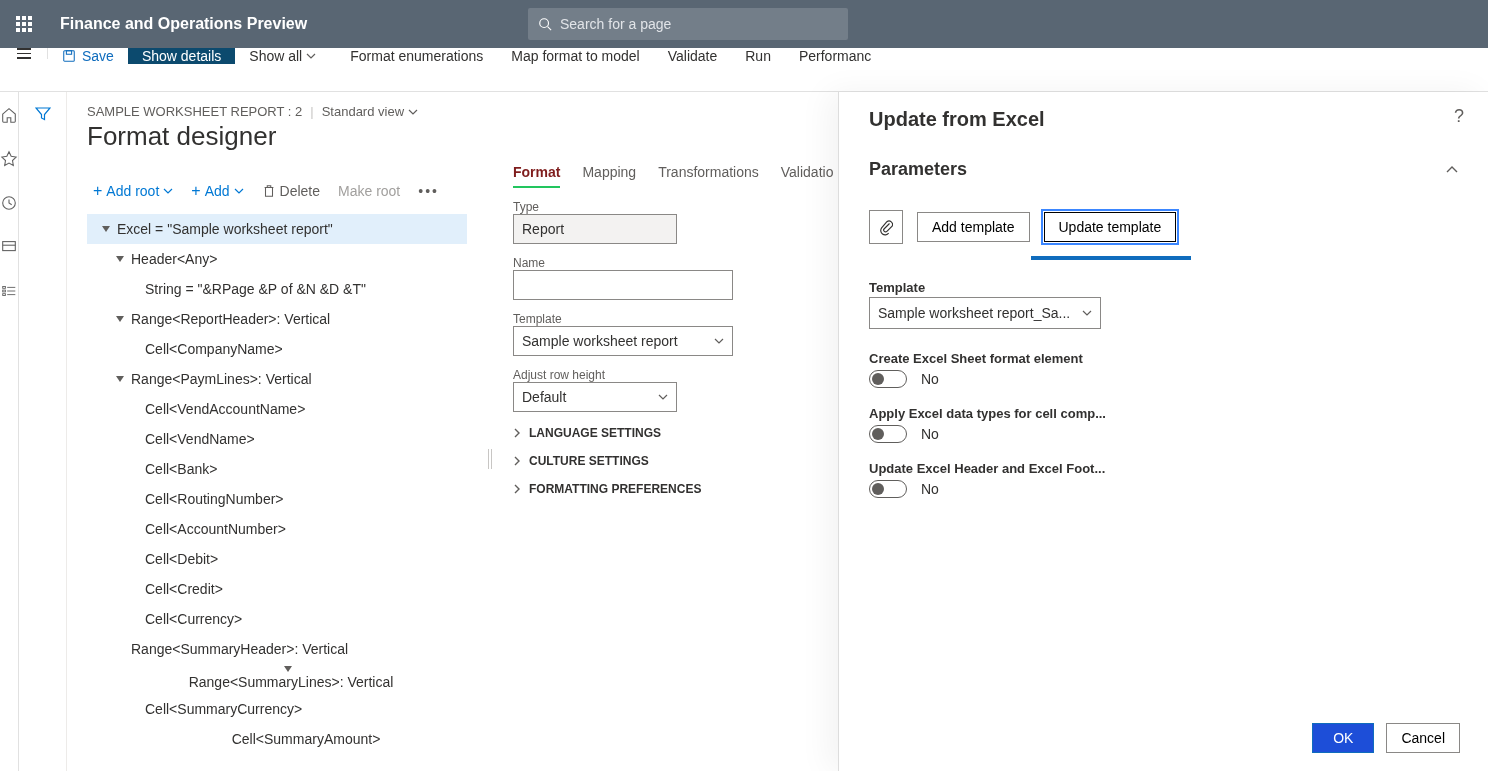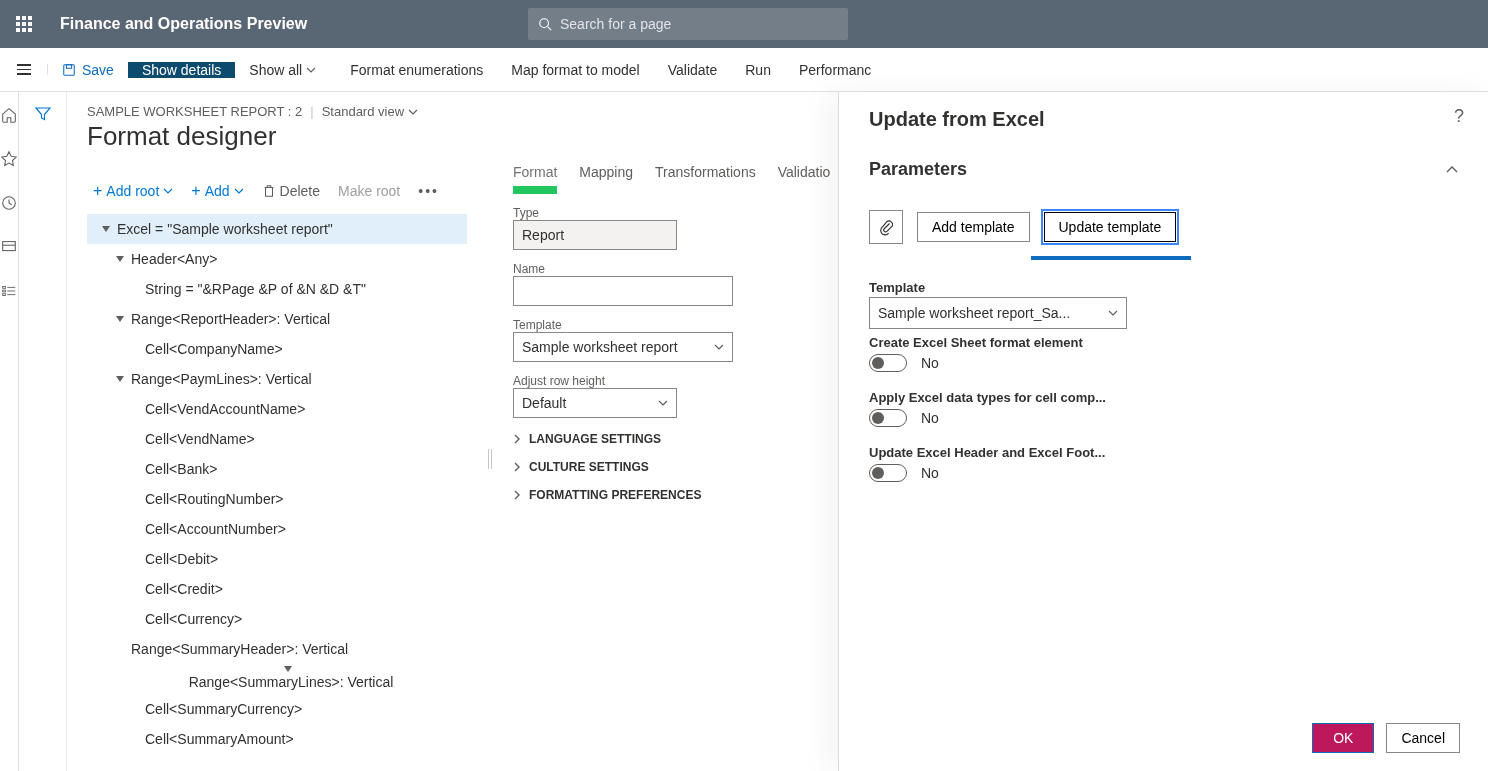--- a/index.html
+++ b/index.html
@@ -8,21 +8,21 @@
     
     .topbar { height: 48px; background: #596673; color: #fff; display: flex; align-items: center; }
     .waffle { width: 48px; height: 48px; display: flex; align-items: center; justify-content: center; }
     .waffle-grid { display: grid; grid-template-columns: repeat(3, 4px); grid-template-rows: repeat(3, 4px); gap: 2px; }
     .waffle-grid span { background: #fff; width:4px; height:4px; }
     .app-title { font-size: 16px; font-weight: 600; margin-left: 12px; }
     .searchbar { margin-left: auto; margin-right: 640px; width: 320px; height: 32px; background: #737e89; border-radius: 2px; display: flex; align-items: center; padding: 0 10px; color: #e1e4e8; }
     .searchbar svg { margin-right: 8px; }
 
     
-    .commandbar { height: 44px; border-bottom: 1px solid #e1e1e1; display: flex; align-items: center; position: relative; }
+    .commandbar { height: 44px; border-bottom: 1px solid #e1e1e1; display: flex; align-items: flex-start; position: relative; }
     .hamburger { width: 48px; border-right: 1px solid #e1e1e1; display: flex; align-items: center; justify-content: center; }
     .hamburger-lines { display: flex; flex-direction: column; gap: 3px; }
     .hamburger-lines span { width: 14px; height: 1.5px; background: #323130; }
     .cmd { display: flex; align-items: center; padding: 0 14px; color: #323130; cursor: pointer; white-space: nowrap; }
     .cmd.active { background: #0c4a6e; color: #fff; }
     .cmd svg { margin-right: 6px; }
     .cmd-chevron { margin-left: 4px; }
 
     
     .bodywrap { display: flex; height: calc(100% - 92px); position: relative; }
@@ -45,21 +45,21 @@
     .tool.disabled { color:#a19f9d; cursor: default; }
     .tool.red { color:#605e5c; }
     .more-dots { color:#605e5c; letter-spacing: 2px; padding: 0 6px; }
 
     .split-cols { display:flex; margin-top: 12px; gap: 18px; }
     .treecol { width: 380px; }
     .propcol { flex:1; }
 
     .tabs { display:flex; gap: 22px; border-bottom: none; }
     .tab { padding-bottom: 6px; color:#605e5c; cursor: pointer; }
-    .tab.active { color:#737373; border-bottom: 8px solid #22c55e; font-weight:400; }
+    .tab.active { color:#7f1d1d; border-bottom: 2px solid #22c55e; font-weight:700; }
 
     .tree { margin-top: 10px; }
     .tree-row { display:flex; align-items:center; height: 30px; cursor: default; white-space: nowrap; color:#323130; font-size:14px;}
     .tree-row.sel { background:#e1effb; }
     .tri { width:10px; height:10px; display:inline-block; margin-right:6px; }
     .tri svg { display:block; }
 
     .attach-link { color:#0078d4; display:flex; align-items:center; gap:6px; margin-top: 38px; margin-bottom: 12px; }
 
     .fieldlbl { color:#605e5c; font-size:12px; margin-top: 12px; }
@@ -77,29 +77,29 @@
     .panel-title { font-size: 20px; font-weight: 600; margin-top: 4px; margin-bottom: 28px; }
     .panel-section-head { display:flex; justify-content:space-between; align-items:center; font-size:18px; font-weight:600; margin-bottom: 30px;}
     .btn-row { display:flex; gap: 14px; margin-bottom: 26px; align-items:center; }
     .btn { border:1px solid #8a8886; background:#fff; padding: 6px 14px; font-size:14px; }
     .iconbtn { width:34px; height:34px; display:flex; align-items:center; justify-content:center; border:1px solid #8a8886; }
     .btn.focused { border:1px solid #000; outline:2px solid #3b86ff; outline-offset:1px; }
     .underline-bar { height:4px; background:#0f6cbd; width:160px; margin-top:6px; margin-left:auto; transform: translateX(-2px); }
     .btn-row-wrap { display:flex; flex-direction:column; align-items:flex-start;}
 
     .p-fieldlbl { font-size:13px; font-weight:600; color:#323130; margin-top: 4px; }
-    .p-select { border:1px solid #8a8886; height: 32px; width: 258px; display:flex; align-items:center; justify-content:space-between; padding:0 8px; margin-top:2px; margin-bottom: 6px; }
+    .p-select { border:1px solid #8a8886; height: 32px; width: 232px; display:flex; align-items:center; justify-content:space-between; padding:0 8px; margin-top:2px; margin-bottom: 22px; }
     .p-select span { white-space:nowrap; overflow:hidden; text-overflow:ellipsis; }
 
     .toggle-row { display:flex; align-items:center; gap:14px; margin-bottom: 18px; margin-top:4px; }
     .toggle { width:38px; height:18px; border:1px solid #605e5c; border-radius:20px; position:relative; }
     .toggle-knob { width:12px; height:12px; background:#605e5c; border-radius:50%; position:absolute; left:2px; top:2px; }
 
     .panel-footer { position:absolute; right:28px; bottom:18px; display:flex; gap:12px; }
-    .btn.primary { background:#be185d; color:#fff; border-color:#0f6cbd; padding:6px 20px; }
+    .btn.primary { background:#1d4ed8; color:#fff; border-color:#0f6cbd; padding:6px 20px; }
 
     .divider-handle { width:10px; display:flex; align-items:center; justify-content:center; }
     .divider-handle span { height:20px; width:1px; background:#c8c6c4; display:block; }
   </style>
 </head>
 <body>
 
 <div class="topbar">
   <div class="waffle">
     <div class="waffle-grid">
@@ -312,21 +312,21 @@
                 <span class="tri">
                   <svg width="10" height="10" viewBox="0 0 10 10">
                     <path d="M1 2l8 0-4 6z" fill="#605e5c"></path>
                   </svg>
                 </span>
                 <span>Range&lt;SummaryLines&gt;: Vertical</span>
               </div>
               <div class="tree-row" style="padding-left: 58px;">
                 <span>Cell&lt;SummaryCurrency&gt;</span>
               </div>
-              <div class="tree-row" style="padding-left: 58px;">
+              <div class="tree-row" style="padding-left: 58px; justify-content: center;">
                 <span>Cell&lt;SummaryAmount&gt;</span>
               </div>
             </div>
         </div>
 
         <div class="divider-handle">
             <span></span>
             <span style="margin-left:2px"></span>
           </div>
 

